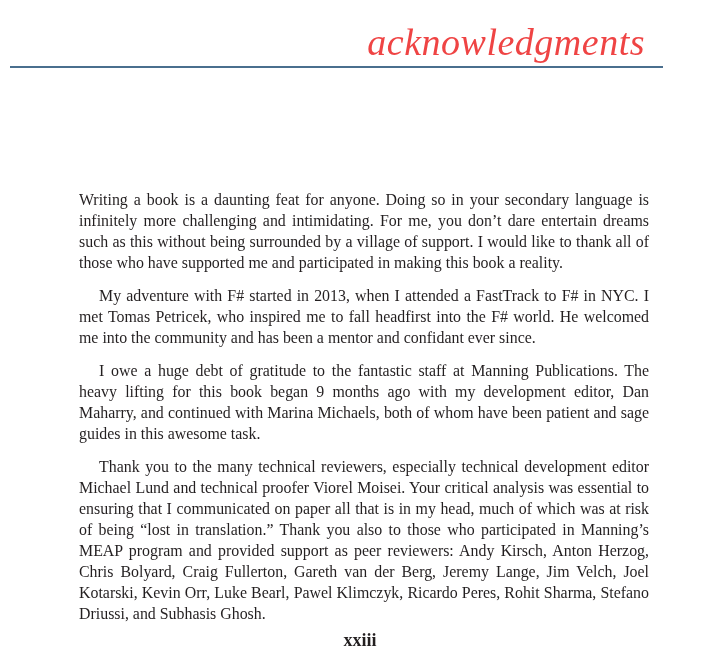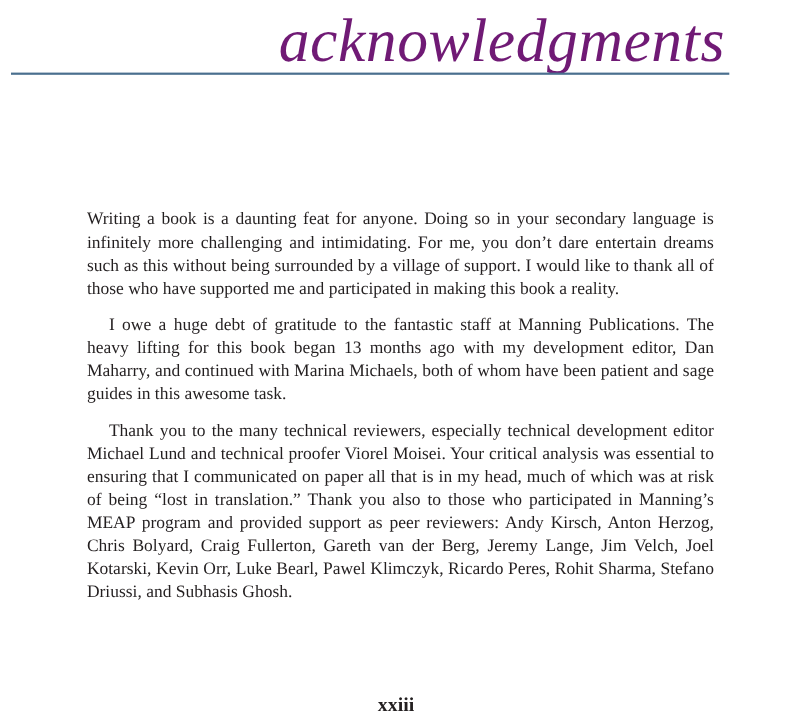--- a/index.html
+++ b/index.html
@@ -4,22 +4,22 @@
 <style>
   html, body { margin: 0; padding: 0; background: #ffffff; }
   body {
     width: 720px; height: 649px; position: relative; overflow: hidden;
     font-family: "Liberation Serif", "DejaVu Serif", serif;
     color: #231f20;
   }
   .chapter-title {
     position: absolute; right: 57px; top: 5px;
     font-family: "Liberation Serif", "DejaVu Serif", serif;
-    font-style: italic; font-size: 56px; line-height: 1;
-    color: #701a75; letter-spacing: 0.5px; margin: 4px; font-weight: normal;
+    font-style: italic; font-size: 38px; line-height: 1;
+    color: #ef4444; letter-spacing: 0.5px; margin: 18px; font-weight: normal;
   }
   .title-rule {
     position: absolute; left: 10px; top: 66px; width: 653px; height: 2px;
     background: #4a6f8e;
   }
   .body-text {
     position: absolute; left: 67px; top: 177px; width: 594px;
     font-size: 15.9px; line-height: 21px; text-align: justify;
   }
   .body-text p { margin: 12px; }
@@ -30,17 +30,18 @@
   }
 </style>
 </head>
 <body>
 
 <h1 class="chapter-title">acknowledgments</h1>
 <div class="title-rule"></div>
 
 <div class="body-text">
   <p>Writing a book is a daunting feat for anyone. Doing so in your secondary language is infinitely more challenging and intimidating. For me, you don’t dare entertain dreams such as this without being surrounded by a village of support. I would like to thank all of those who have supported me and participated in making this book a reality.</p>
-  <p class="indent">I owe a huge debt of gratitude to the fantastic staff at Manning Publications. The heavy lifting for this book began 13 months ago with my development editor, Dan Maharry, and continued with Marina Michaels, both of whom have been patient and sage guides in this awesome task.</p>
+  <p class="indent">My adventure with F# started in 2013, when I attended a FastTrack to F# in NYC. I met Tomas Petricek, who inspired me to fall headfirst into the F# world. He welcomed me into the community and has been a mentor and confidant ever since.</p>
+  <p class="indent">I owe a huge debt of gratitude to the fantastic staff at Manning Publications. The heavy lifting for this book began 9 months ago with my development editor, Dan Maharry, and continued with Marina Michaels, both of whom have been patient and sage guides in this awesome task.</p>
   <p class="indent">Thank you to the many technical reviewers, especially technical development editor Michael Lund and technical proofer Viorel Moisei. Your critical analysis was essential to ensuring that I communicated on paper all that is in my head, much of which was at risk of being “lost in translation.” Thank you also to those who participated in Manning’s MEAP program and provided support as peer reviewers: Andy Kirsch, Anton Herzog, Chris Bolyard, Craig Fullerton, Gareth van der Berg, Jeremy Lange, Jim Velch, Joel Kotarski, Kevin Orr, Luke Bearl, Pawel Klimczyk, Ricardo Peres, Rohit Sharma, Stefano Driussi, and Subhasis Ghosh.</p>
 </div>
 
 <div class="page-number">xxiii</div>
 
 </body></html>

